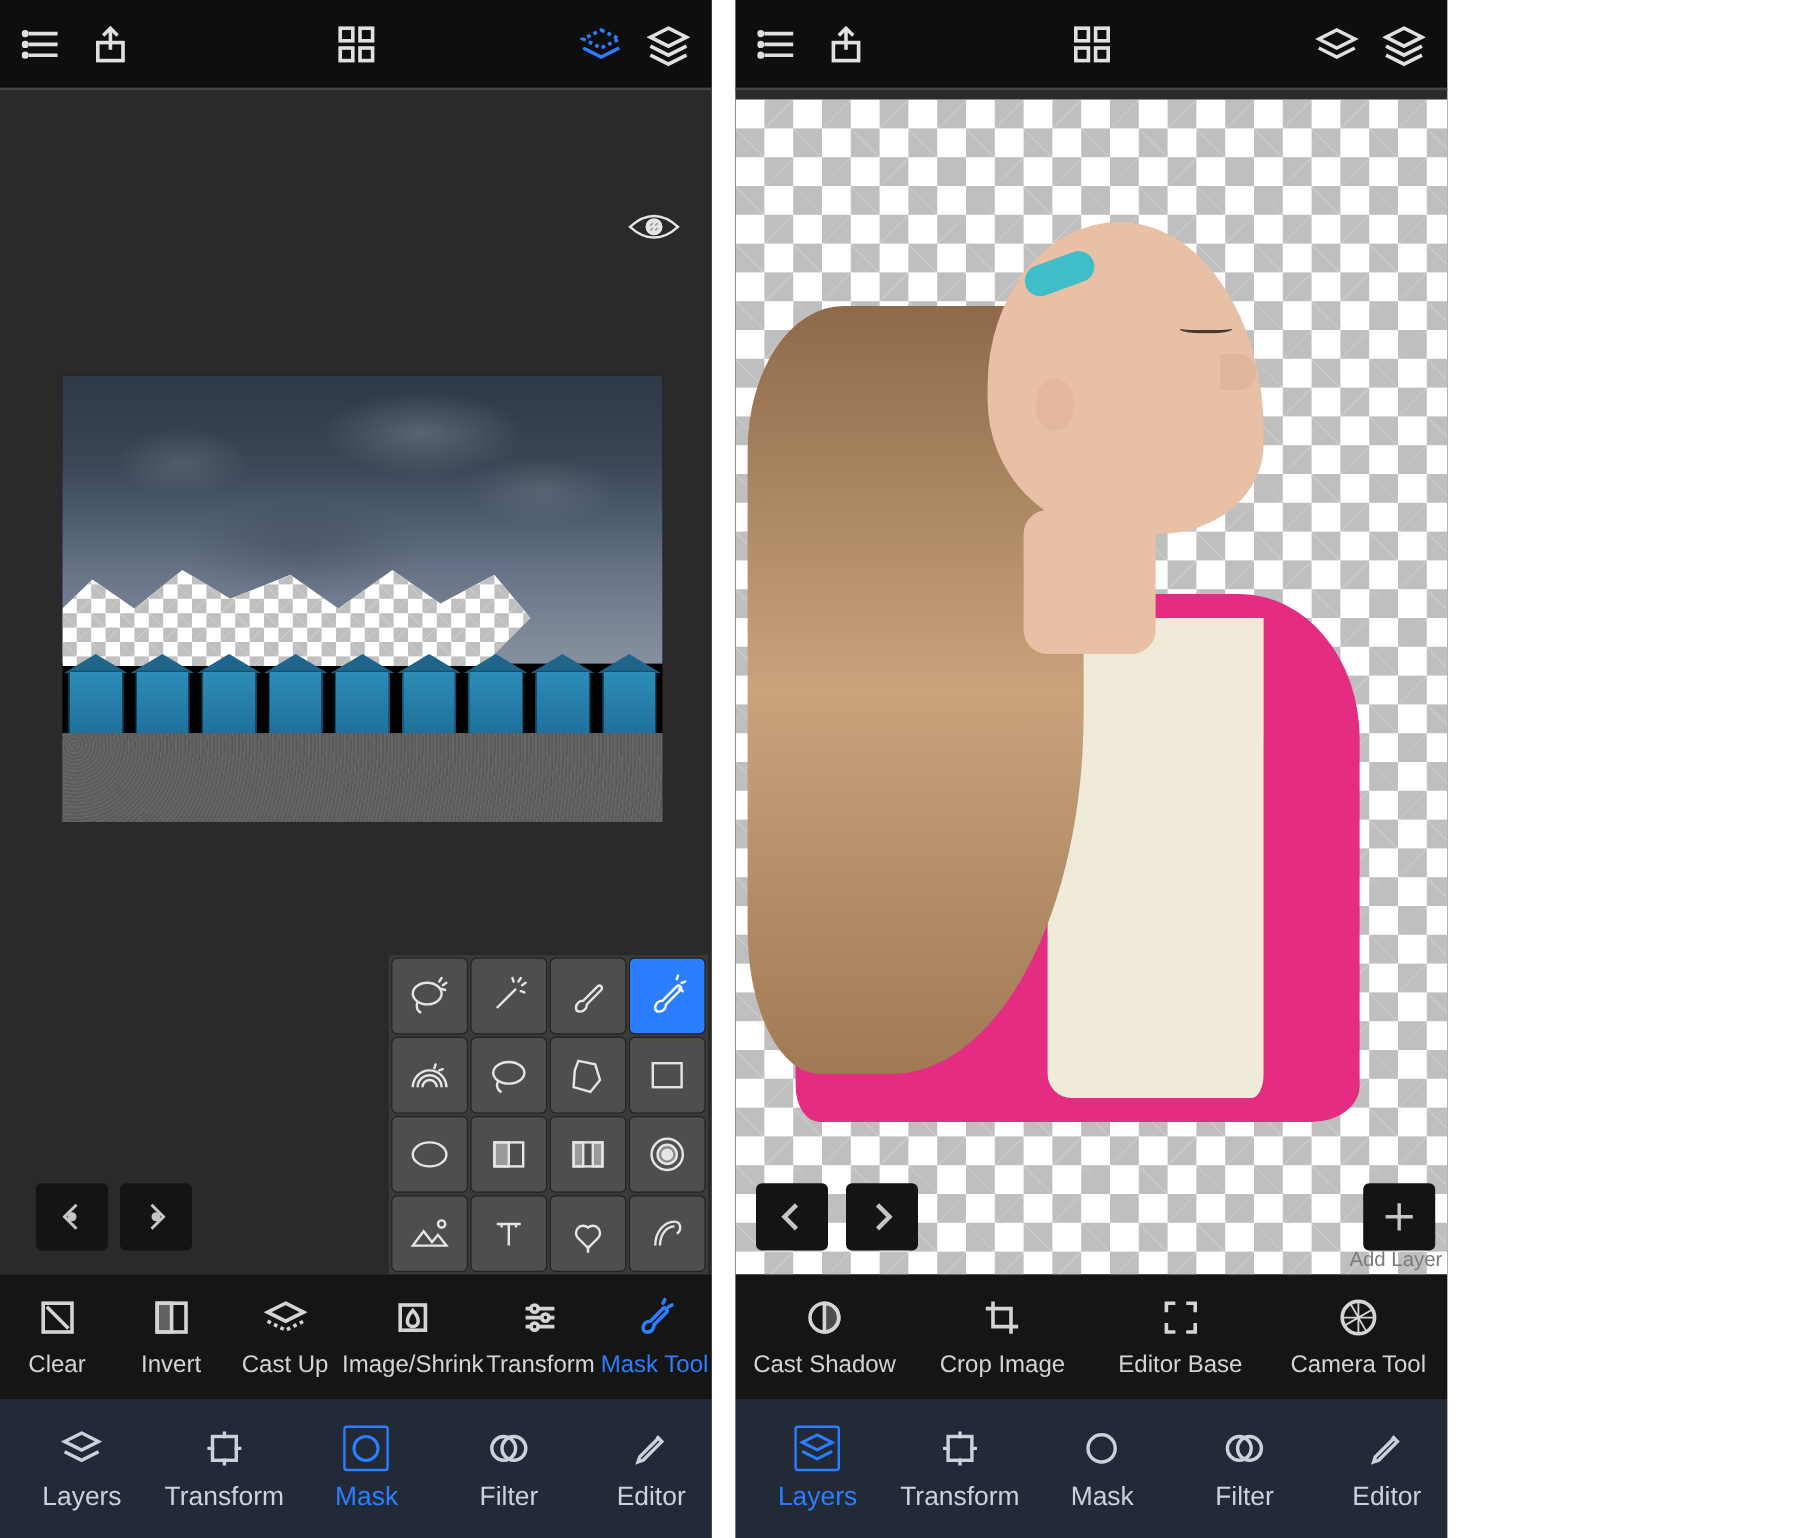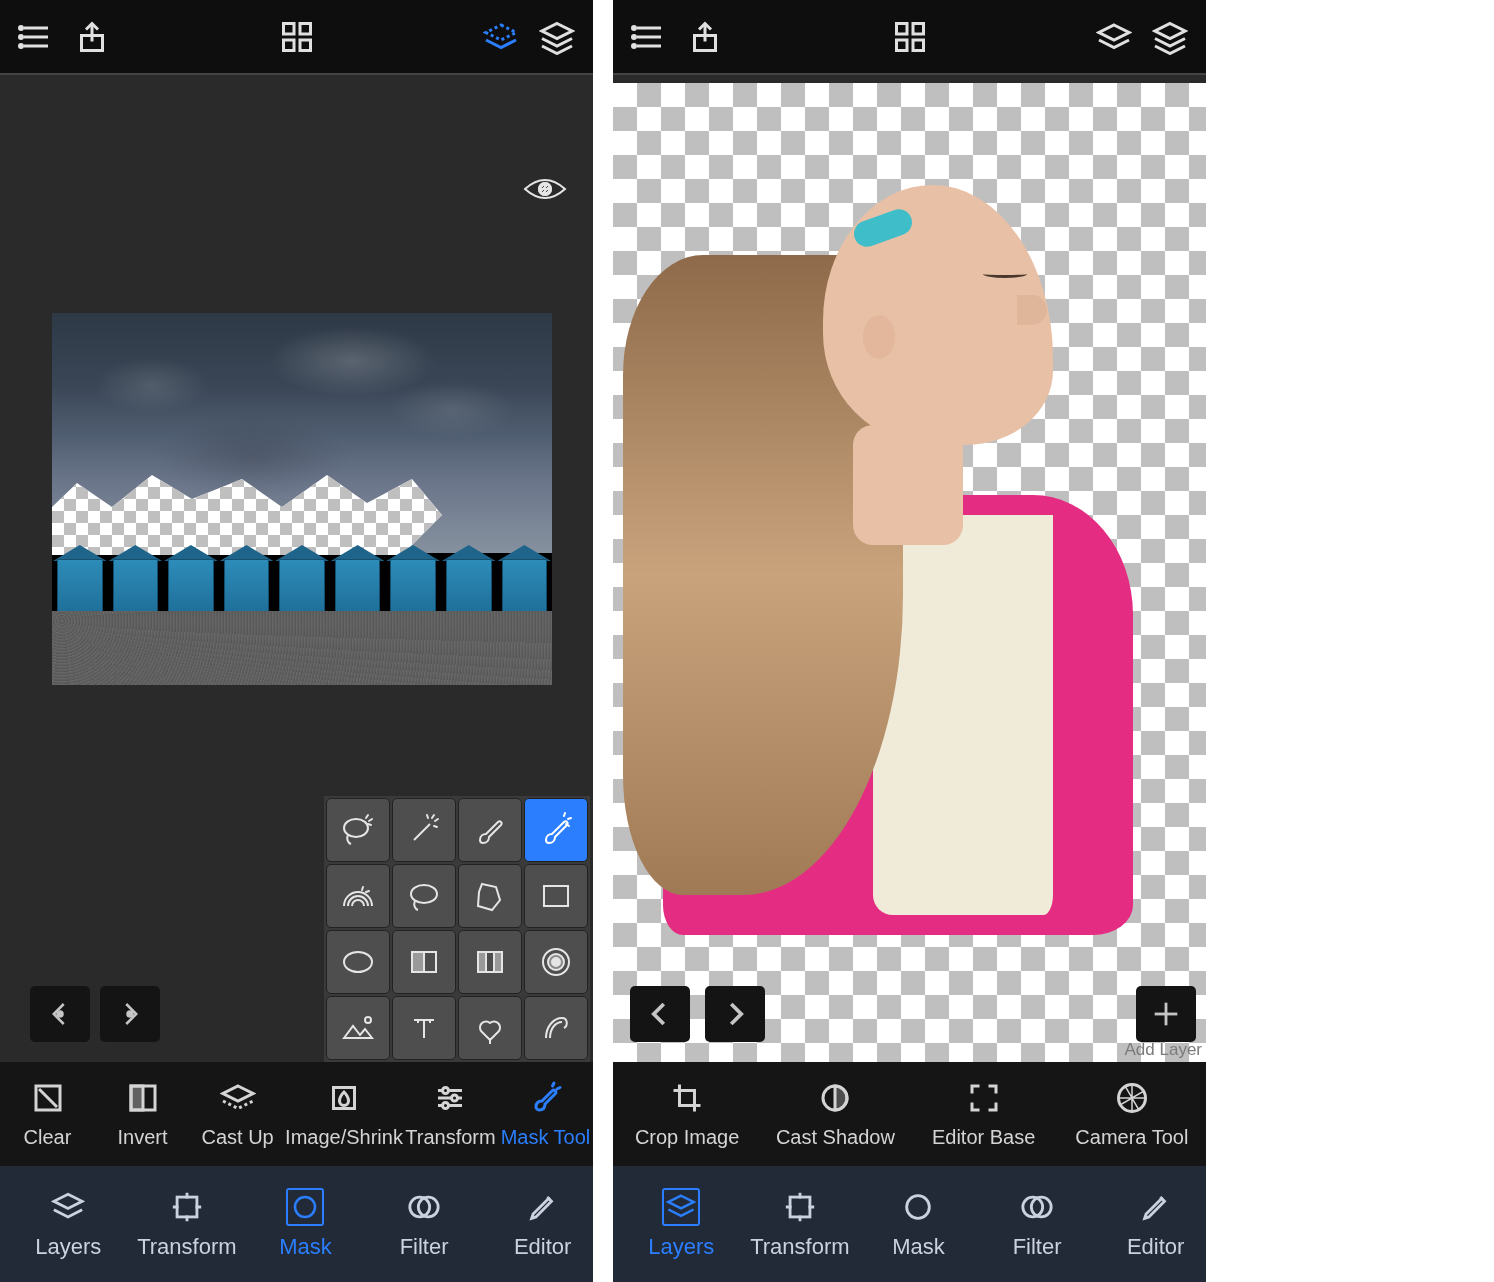--- a/index.html
+++ b/index.html
@@ -466,33 +466,33 @@
           <line x1="12" y1="4" x2="12" y2="20"></line>
           <line x1="4" y1="12" x2="20" y2="12"></line>
         </svg>
       </div>
     <div class="add-layer-label">Add Layer</div>
   </div>
 
   <div class="action-row">
     <div class="action-item">
       <svg viewBox="0 0 24 24" fill="none" stroke="currentColor" stroke-width="2">
-          <path d="M7 3v14h14M17 21V7H3"></path>
-        </svg>
-      <span>Crop Image</span>
-    </div>
-    <div class="action-item">
-      <svg viewBox="0 0 24 24" fill="none" stroke="currentColor" stroke-width="2">
           <circle cx="12" cy="12" r="8"></circle>
           <path d="M12 4a8 8 0 0 1 0 16z" fill="currentColor" fill-opacity=".3"></path>
         </svg>
       <span>Cast Shadow</span>
     </div>
     <div class="action-item">
       <svg viewBox="0 0 24 24" fill="none" stroke="currentColor" stroke-width="2">
+          <path d="M7 3v14h14M17 21V7H3"></path>
+        </svg>
+      <span>Crop Image</span>
+    </div>
+    <div class="action-item">
+      <svg viewBox="0 0 24 24" fill="none" stroke="currentColor" stroke-width="2">
           <path d="M4 9V4h5M20 9V4h-5M4 15v5h5M20 15v5h-5"></path>
         </svg>
       <span>Editor Base</span>
     </div>
     <div class="action-item">
       <svg viewBox="0 0 24 24" fill="none" stroke="currentColor" stroke-width="2">
           <circle cx="12" cy="12" r="9"></circle>
           <path d="M12 3a9 9 0 0 1 7.8 4.5L12 12zM12 21a9 9 0 0 1-7.8-4.5L12 12zM3 12a9 9 0 0 1 4.5-7.8L12 12zM21 12a9 9 0 0 1-4.5 7.8L12 12z" stroke-width="1"></path>
         </svg>
       <span>Camera Tool</span>

